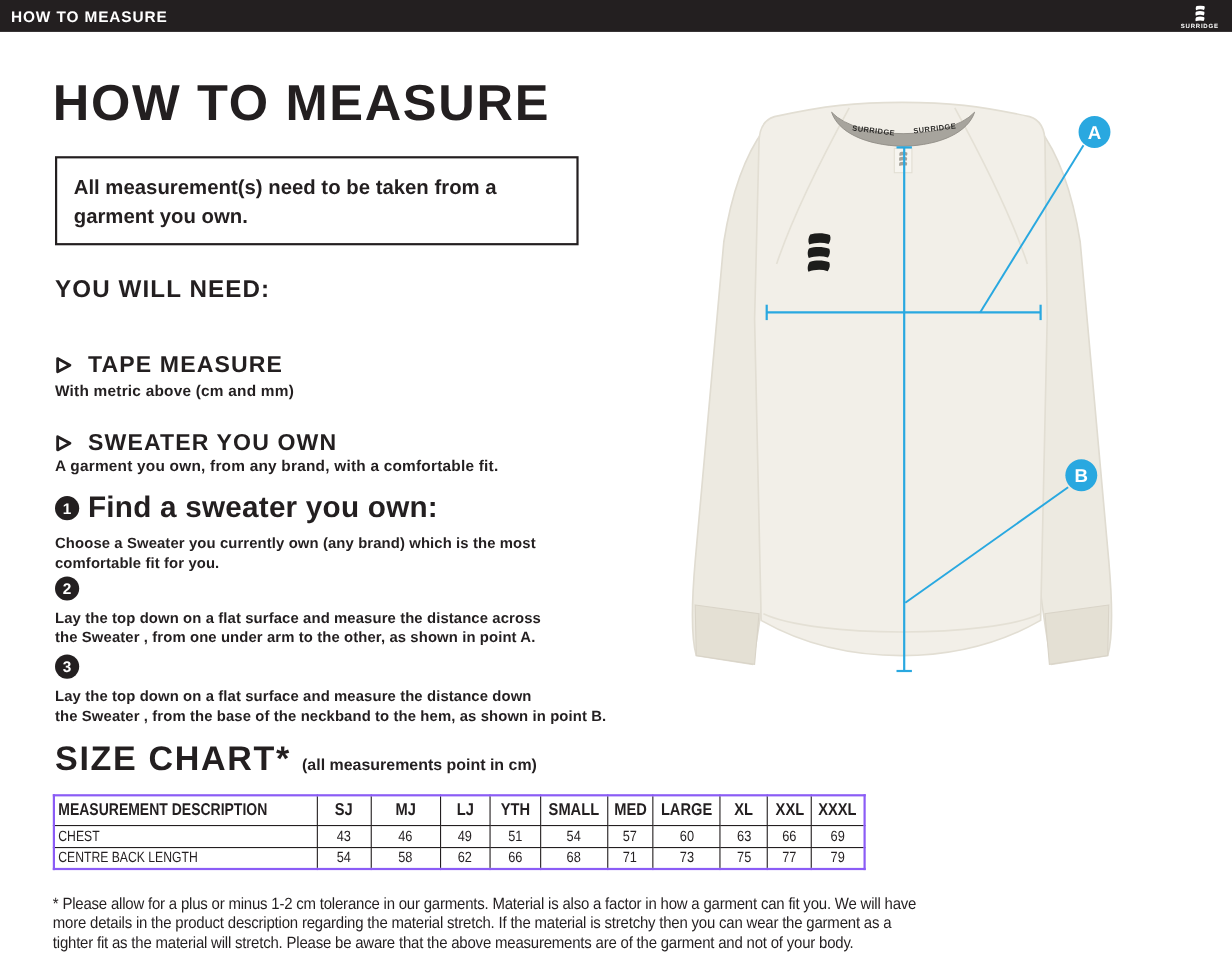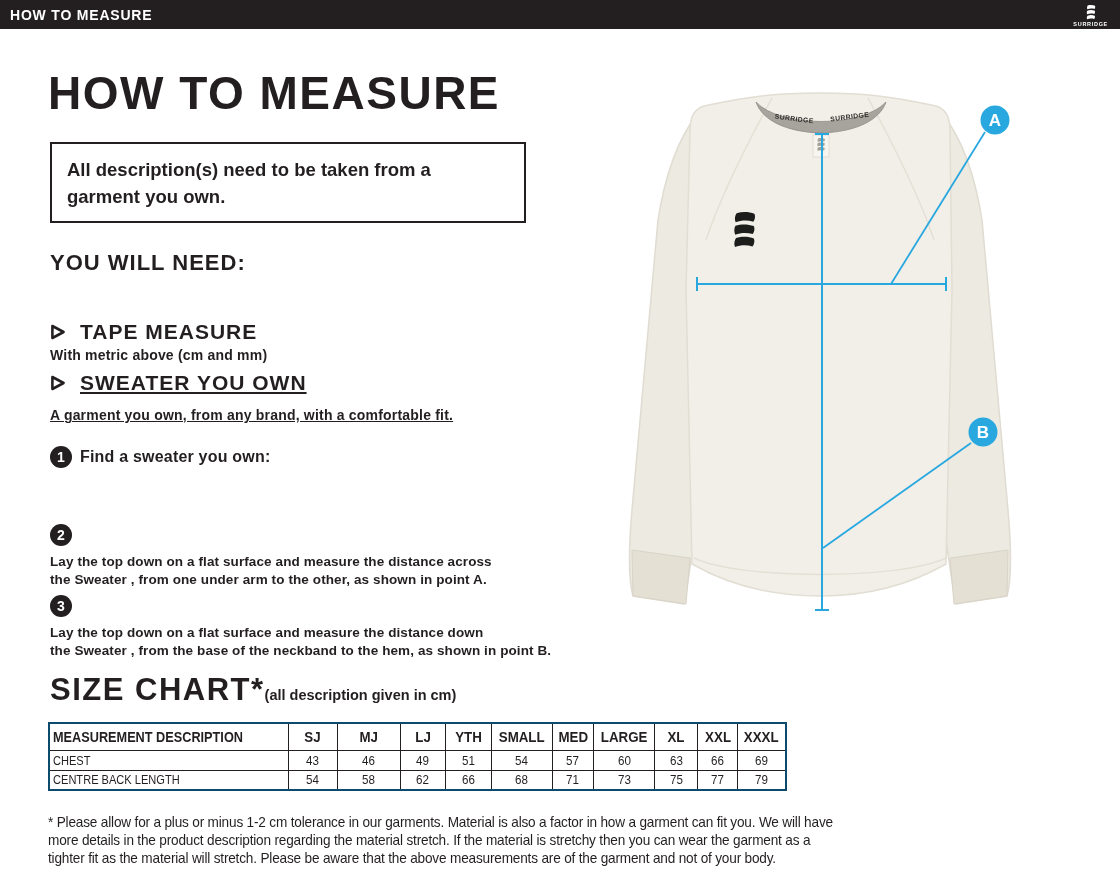--- a/index.html
+++ b/index.html
@@ -36,32 +36,32 @@
   .need-item-title svg { width:16px; height:18px; }
   .need-label { font-size:21px; font-weight:bold; letter-spacing:1px; }
   .small-bold { font-size:14px; font-weight:bold; letter-spacing:.2px; line-height:1.25; white-space:pre-line; }
 
   .step-head { display:flex; align-items:center; gap:8px; }
   .step-num {
     width:22px; height:22px; border-radius:50%; background:#231f20; color:#fff;
     font-size:14px; font-weight:bold; display:flex; align-items:center; justify-content:center;
     flex:0 0 22px;
   }
-  .step-title { font-size:16px; font-weight:bold; letter-spacing:.2px; }
+  .step-title { font-size:27px; font-weight:bold; letter-spacing:.2px; }
   .step-desc { font-size:13.5px; font-weight:bold; line-height:1.3; white-space:pre-line; letter-spacing:.1px; }
 
-  .sc-head { left:50px; top:672px; display:flex; align-items:baseline; }
+  .sc-head { left:50px; top:672px; display:flex; align-items:baseline; gap:10px; }
   .sc-title { font-size:31px; font-weight:bold; letter-spacing:1.5px; }
   .sc-sub { font-size:14.5px; font-weight:bold; }
 
   
   .size-table { left:48px; top:722px; }
   table { border-collapse:collapse; table-layout:fixed; }
   td, th { border:1.5px solid #231f20; overflow:hidden; white-space:nowrap; padding:0 3px; }
-  table { border:2px solid #0c4a6e; }
+  table { border:2px solid #8b5cf6; }
   tr.hdr   { height:27px; } tr.hdr th  { font-size:15.5px; font-weight:bold; }
   tr.sub   { height:20px; } tr.sub td  { font-size:12.5px; font-weight:bold; }
   tr.data  { height:20px; } tr.data td { font-size:13.5px; font-weight:normal; }
   .cl { text-align:left; }  .cc { text-align:center; }
   .cx  { display:inline-block; transform:scaleX(.82); transform-origin:0 50%; }
   .cxc { display:inline-block; transform:scaleX(.86); transform-origin:50% 50%; }
 
   .footnote {
     left:48px; top:814px; width:1180px;
     font-size:14.8px; line-height:1.2; letter-spacing:-.2px;
@@ -84,72 +84,74 @@
       <path d="M3,12 C8,10.3 14,10.5 19,12.2 C20,14.5 19.5,17.2 18,19.2 C13,17.6 7.5,17.9 2.8,19.7 C1.6,16.9 1.8,14 3,12 Z"></path>
       <path d="M3.5,22.7 C8.5,21 14.5,21.2 19,23 C20,25.3 19.3,28 17.8,30 C12.8,28.4 7.3,28.7 2.6,30.5 C1.4,27.7 2.2,24.7 3.5,22.7 Z"></path>
     </svg>
     <span class="topbar-brand-name">SURRIDGE</span>
   </div>
 </header>
 
 <h1 class="abs h1">HOW TO MEASURE</h1>
 
 <div class="abs notice">
-  <p>All description(s) need to be taken from a
+  <p>All measurement(s) need to be taken from a
 garment you own.</p>
 </div>
 
 <h2 class="abs h2">YOU WILL NEED:</h2>
 
 <div class="abs" style="left:50px; top:320px;">
   <div class="need-item-title">
     <svg viewBox="0 0 20 20">
       <path d="M3,2.5 L17,10 L3,17.5 Z" fill="none" stroke="#231f20" stroke-width="3.2" stroke-linejoin="round"></path>
     </svg>
     <span class="need-label">TAPE MEASURE</span>
   </div>
   <div class="small-bold" style="margin-top:3px;">With metric above (cm and mm)</div>
 </div>
 
-<div class="abs" style="left:50px; top:371px;text-decoration:underline;">
+<div class="abs" style="left:50px; top:391px;">
   <div class="need-item-title">
     <svg viewBox="0 0 20 20">
       <path d="M3,2.5 L17,10 L3,17.5 Z" fill="none" stroke="#231f20" stroke-width="3.2" stroke-linejoin="round"></path>
     </svg>
     <span class="need-label">SWEATER YOU OWN</span>
   </div>
-  <div class="small-bold" style="margin-top:12px;text-align:right;">A garment you own, from any brand, with a comfortable fit.</div>
+  <div class="small-bold" style="margin-top:0;text-align:right;">A garment you own, from any brand, with a comfortable fit.</div>
 </div>
 
 <div class="abs" style="left:50px; top:446px;">
   <div class="step-head">
     <span class="step-num">1</span>
     <span class="step-title">Find a sweater you own:</span>
   </div>
+  <div class="step-desc" style="margin-top:8px;">Choose a Sweater you currently own (any brand) which is the most
+comfortable fit for you.</div>
 </div>
 
 <div class="abs" style="left:50px; top:524px;">
   <div class="step-head">
     <span class="step-num">2</span>
   </div>
   <div class="step-desc" style="margin-top:7px;">Lay the top down on a flat surface and measure the distance across
 the Sweater , from one under arm to the other, as shown in point A.</div>
 </div>
 
 <div class="abs" style="left:50px; top:595px;">
   <div class="step-head">
     <span class="step-num">3</span>
   </div>
   <div class="step-desc" style="margin-top:7px;">Lay the top down on a flat surface and measure the distance down
 the Sweater , from the base of the neckband to the hem, as shown in point B.</div>
 </div>
 
 <div class="abs sc-head">
   <span class="sc-title">SIZE CHART*</span>
-  <span class="sc-sub">(all description given in cm)</span>
+  <span class="sc-sub">(all measurements point in cm)</span>
 </div>
 
 <div class="abs size-table">
   <table>
     <colgroup>
       <col style="width:235px">
         <col style="width:49px">
         <col style="width:63px">
         <col style="width:45px">
       <col style="width:46px">

